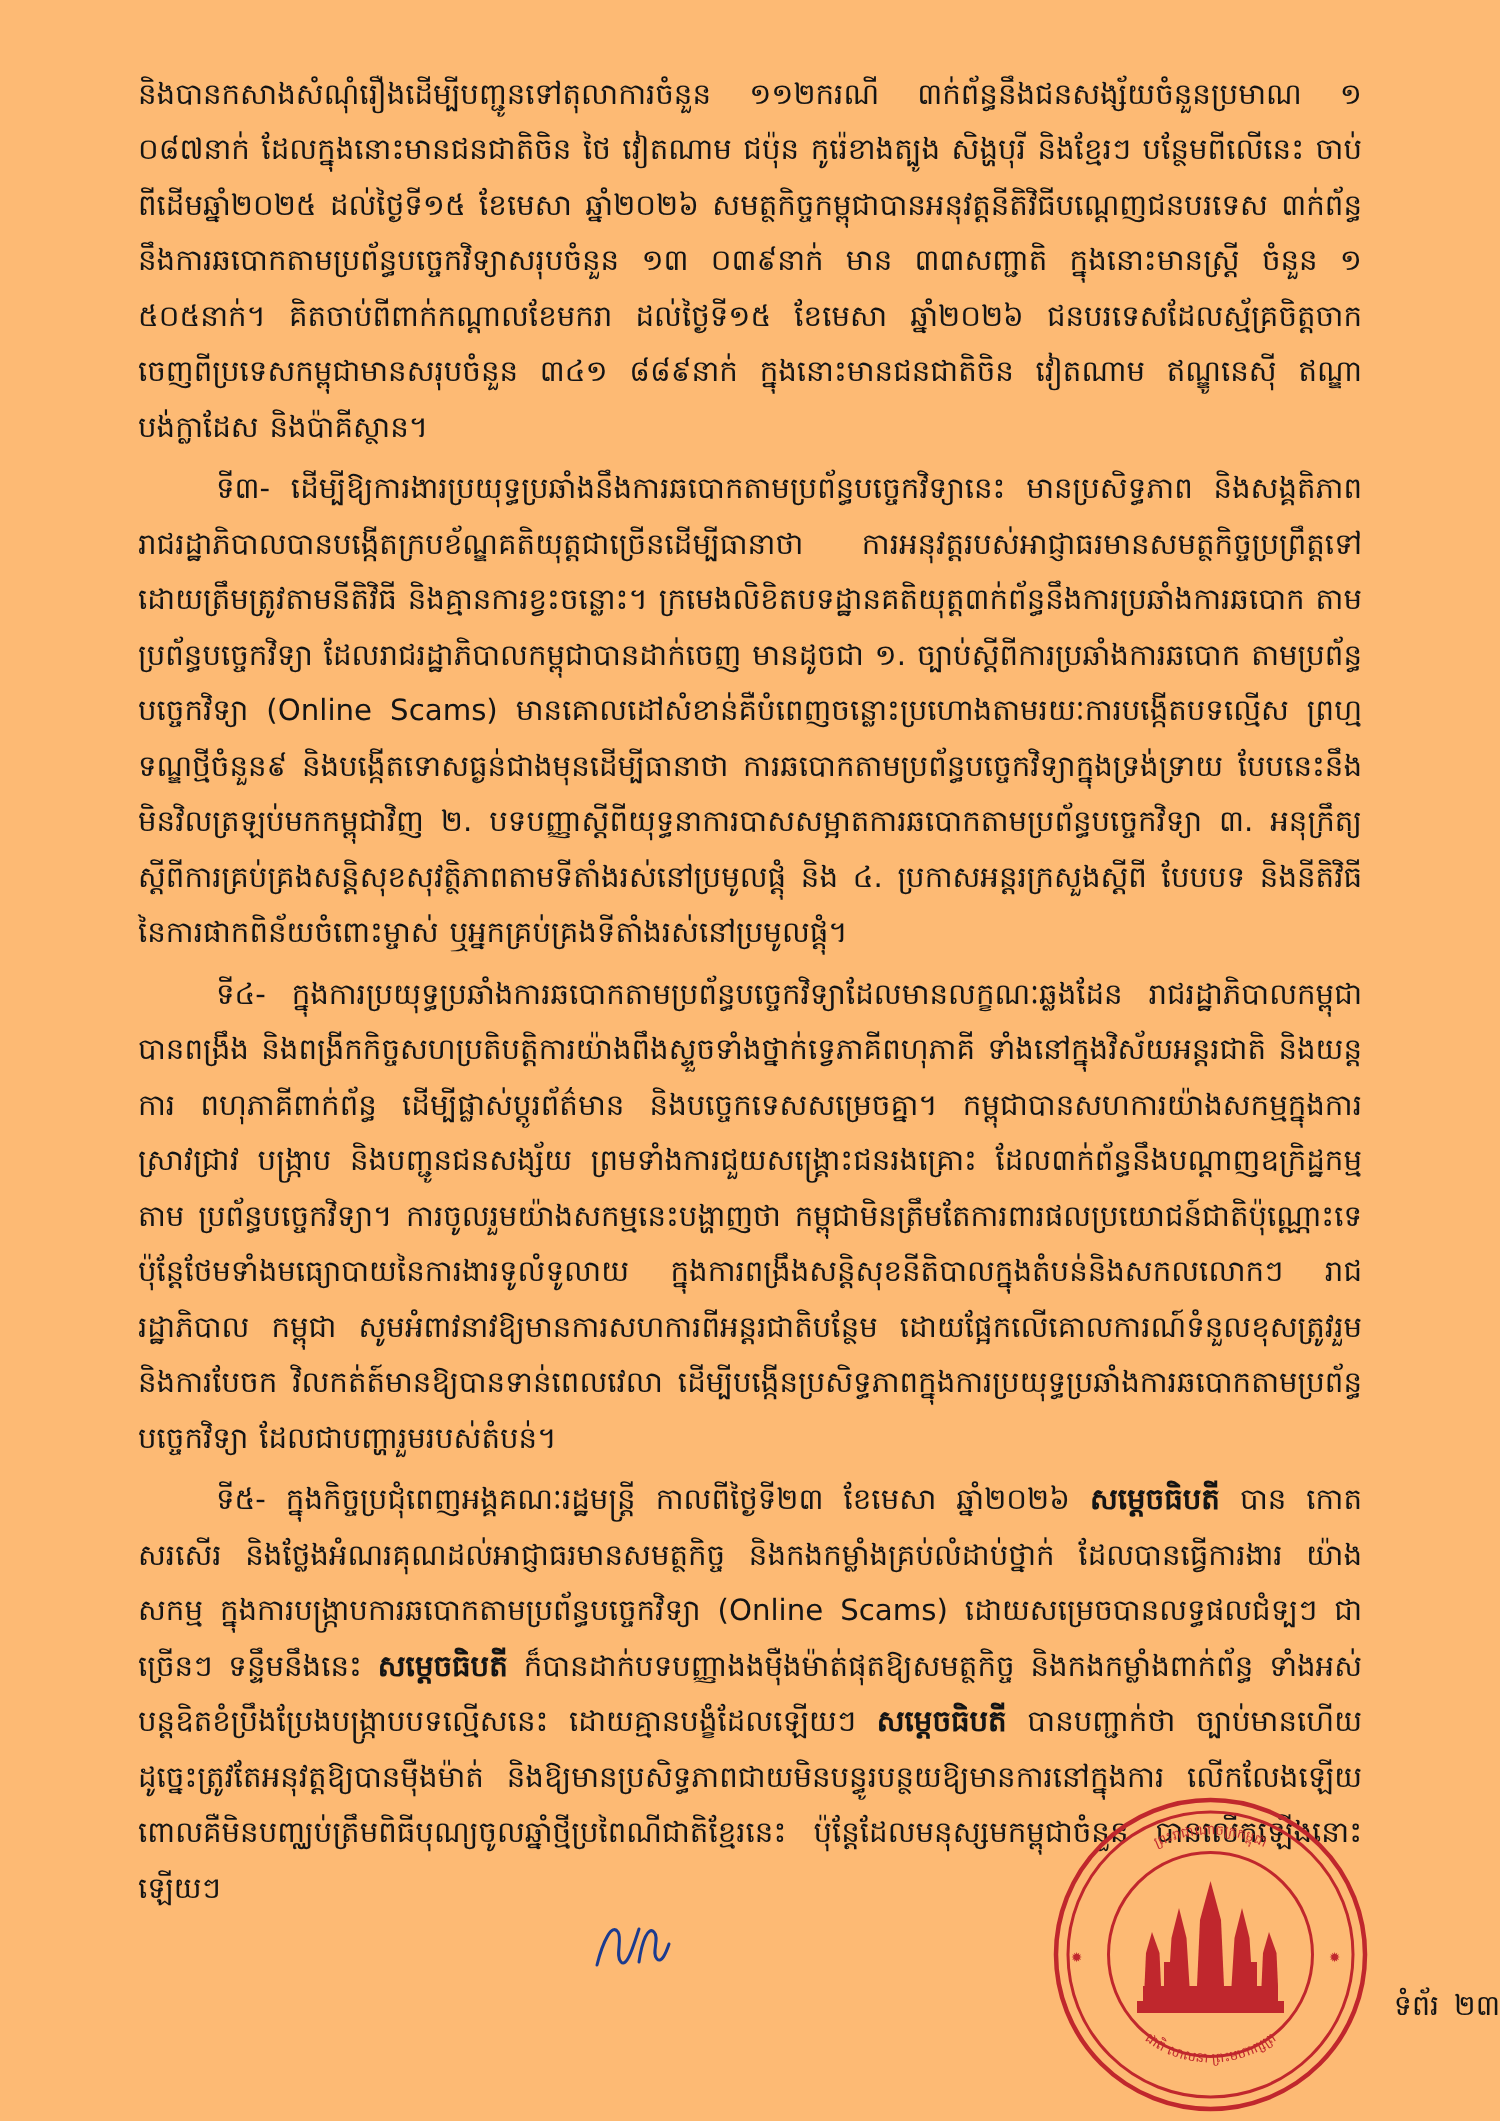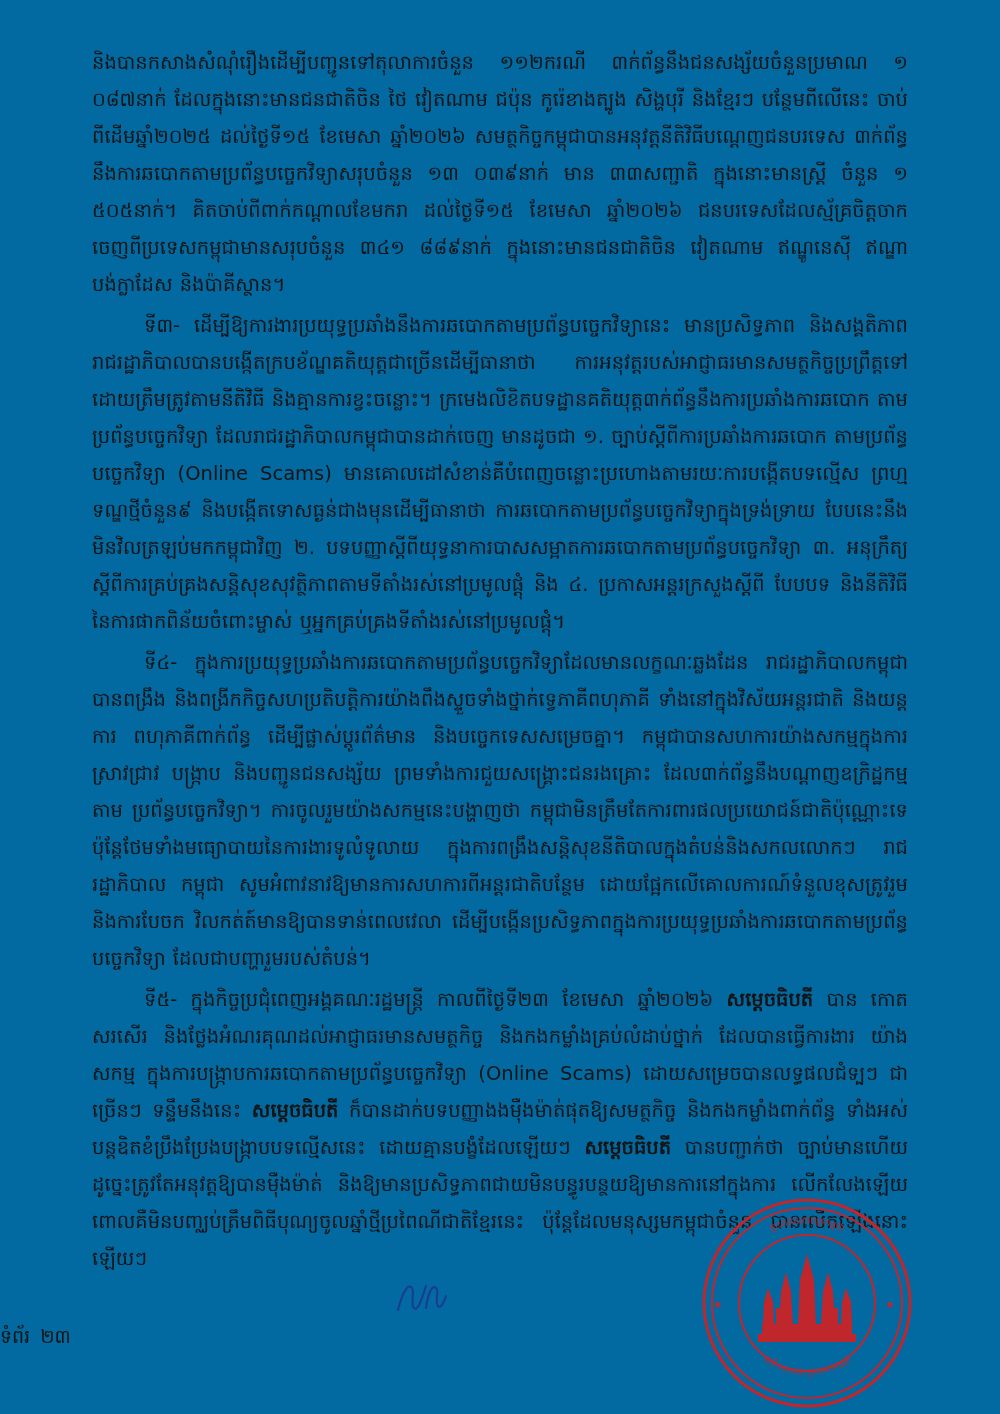--- a/index.html
+++ b/index.html
@@ -11,21 +11,21 @@
     width: 1000px;
     height: 1414px;
     position: relative;
     font-family: "DejaVu Sans", "Liberation Sans", sans-serif;
     color: #111111;
     overflow: hidden;
   }
   .page {
     position: absolute;
     inset: 0;
-    background: #0369a1;
+    background: #fdba74;
   }
   .doc-body {
     position: absolute;
     left: 92px;
     top: 44px;
     width: 816px;
   }
   p.para {
     margin: 0 0 2px 0;
     font-size: 19.5px;
@@ -40,21 +40,21 @@
     margin-top: 4px;
   }
   .bold {
     font-weight: bold;
   }
   .footer {
     position: absolute;
     left: 0;
     right: 0;
     bottom: 62px;
-    text-align: left;
+    text-align: right;
     font-size: 19px;
     color: #141414;
   }
   .footer .pagenum {
     margin-left: 10px;
   }
   
   .signature {
     position: absolute;
     left: 392px;

